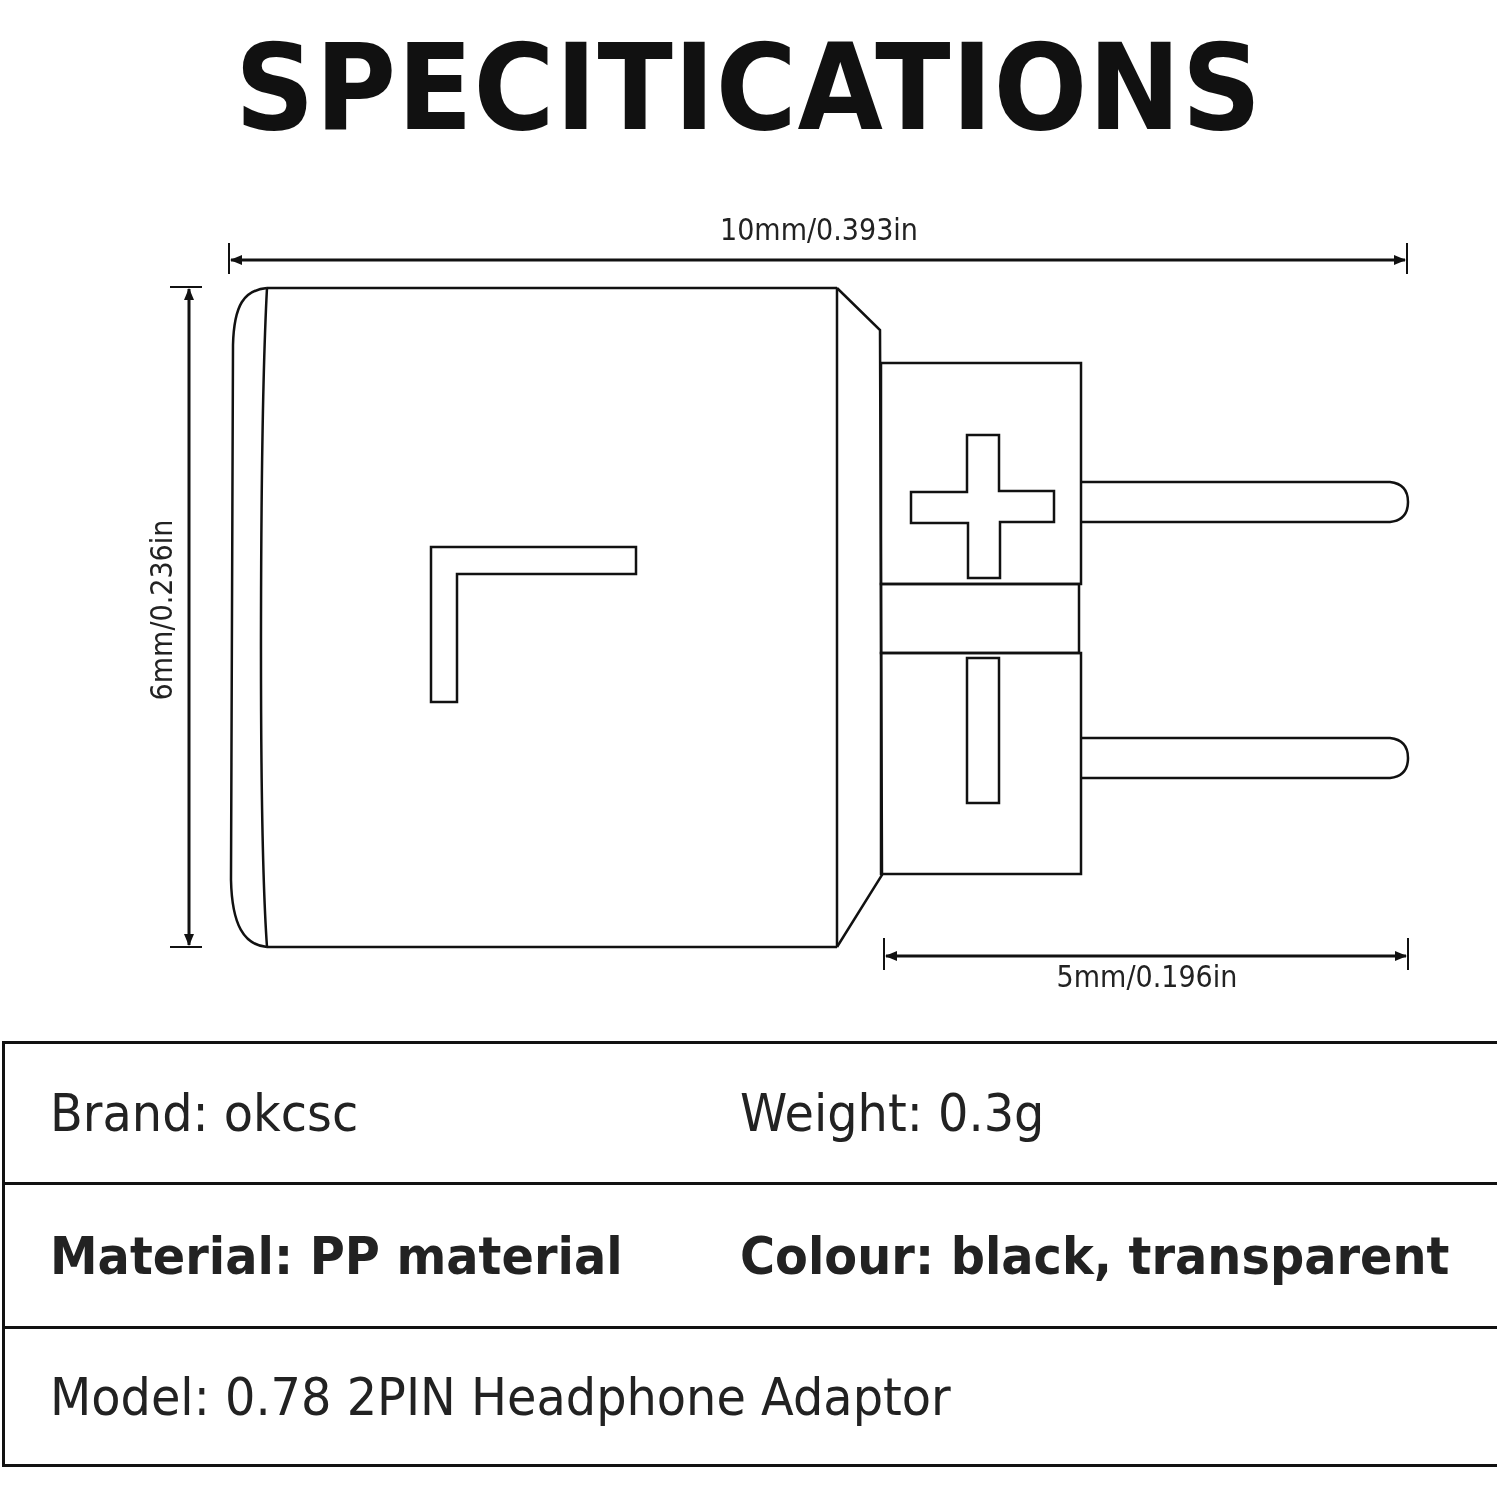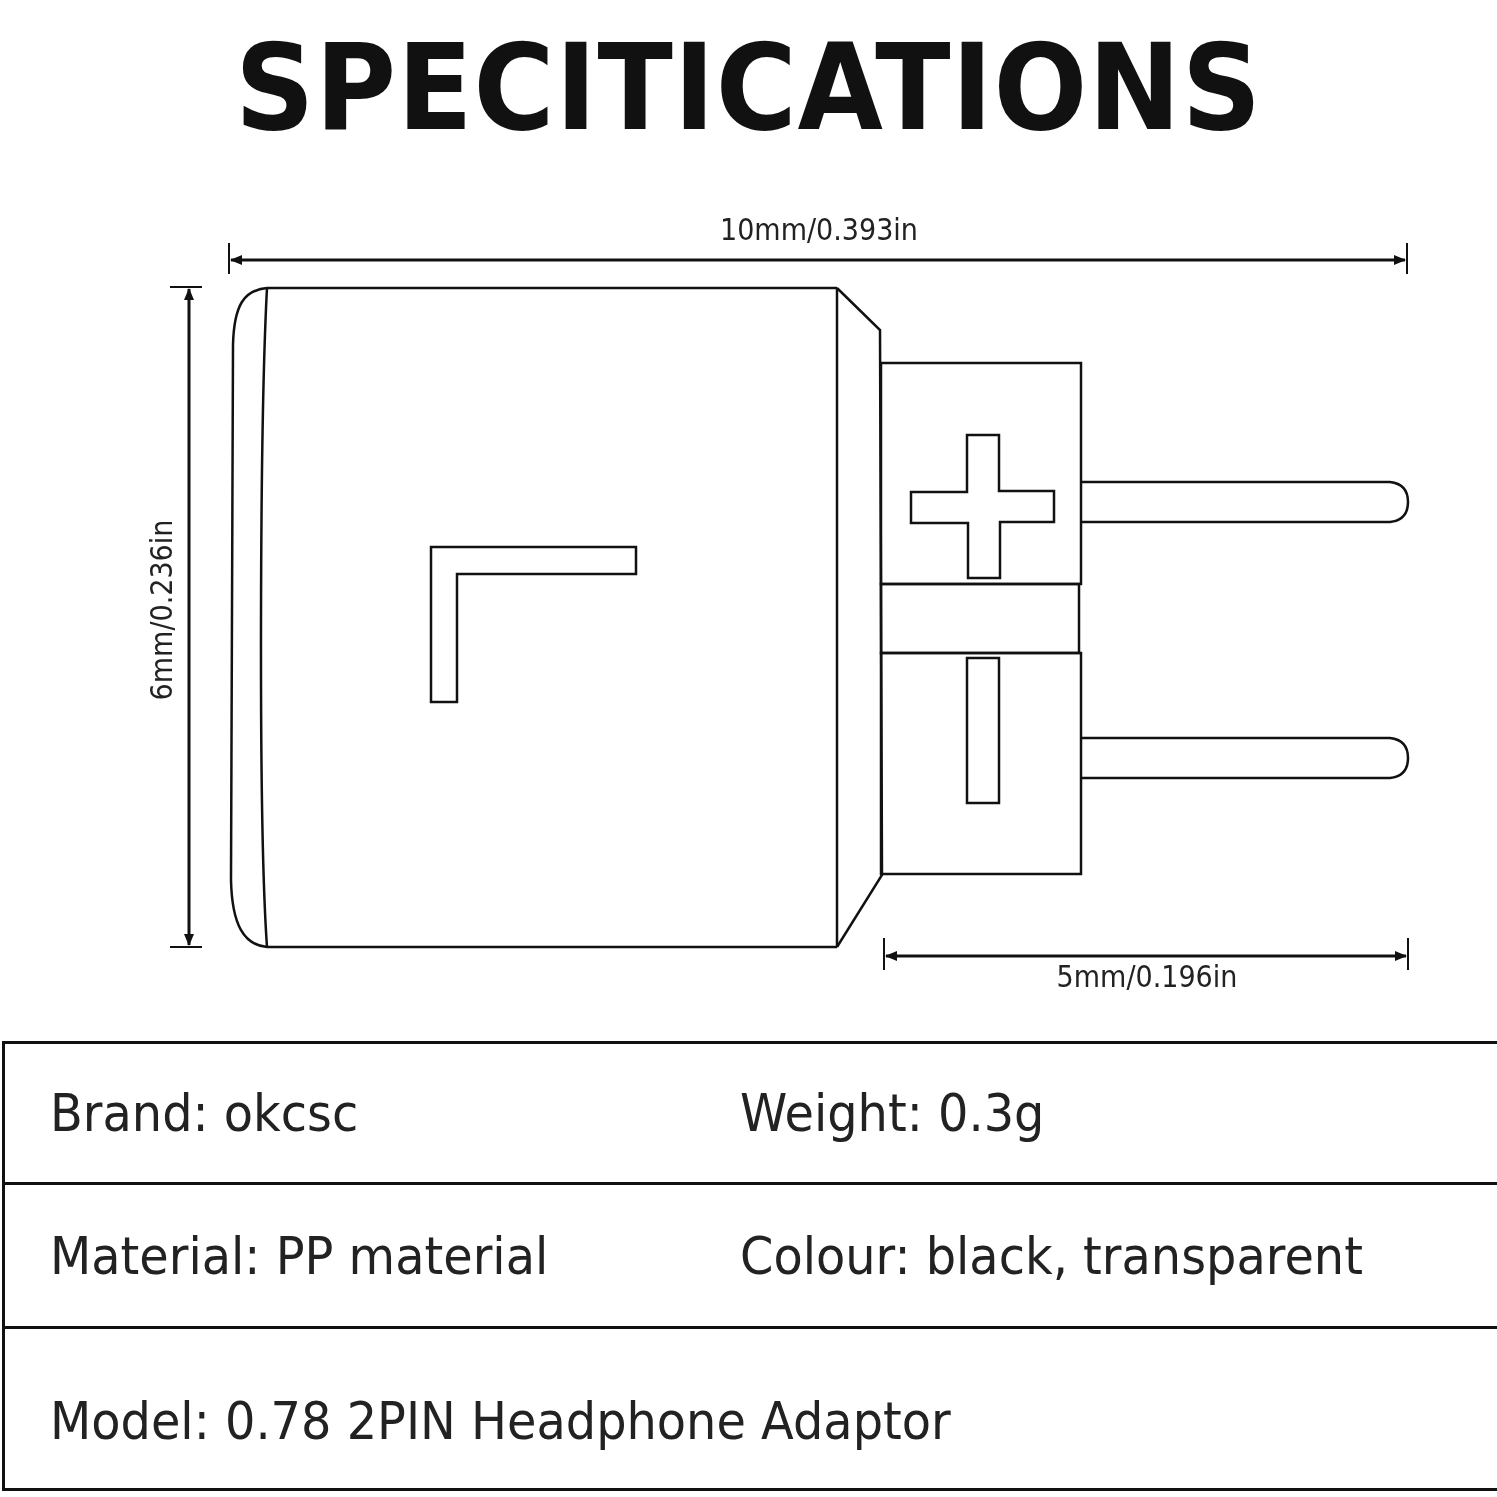--- a/index.html
+++ b/index.html
@@ -74,24 +74,24 @@
     }
     .spec-row {
       position: relative;
       height: 138px;
       border-bottom: 3px solid #111111;
       text-align: right;
     }
     .spec-row:last-child {
       border-bottom: none;
       height: 135px;
-      margin-top: 24px;
     }
     .spec-row.r2 {
       height: 141px;
+      font-weight: bold;
     }
     .spec-cell {
       position: absolute;
       top: 0;
       height: 100%;
       display: flex;
       align-items: center;
       font-family: "DejaVu Sans", sans-serif;
       font-size: 52px;
       color: #222222;

